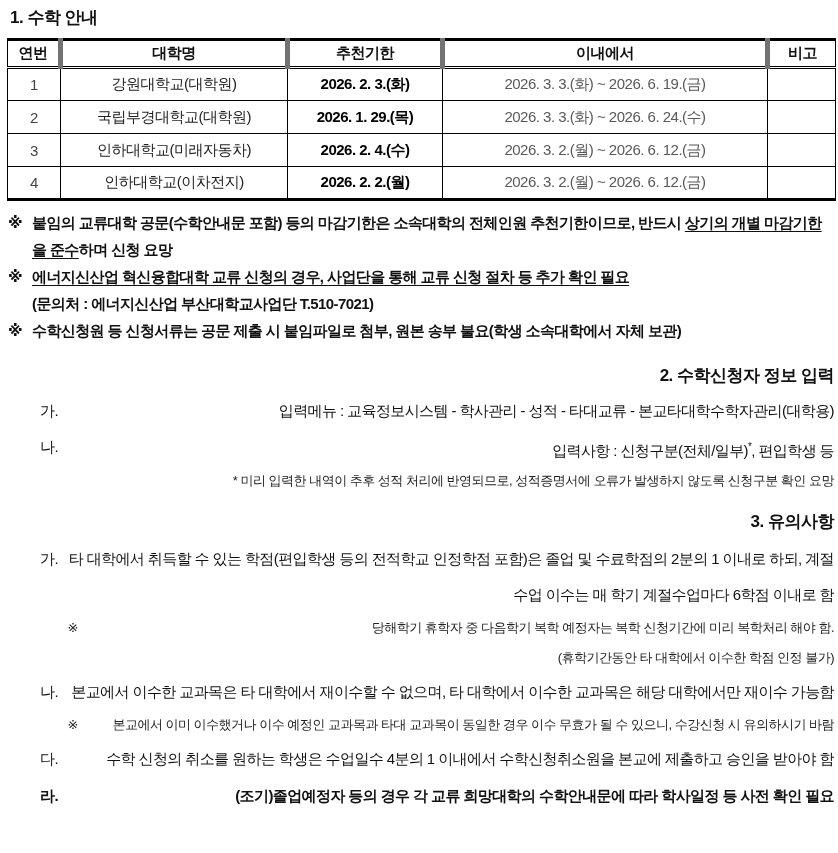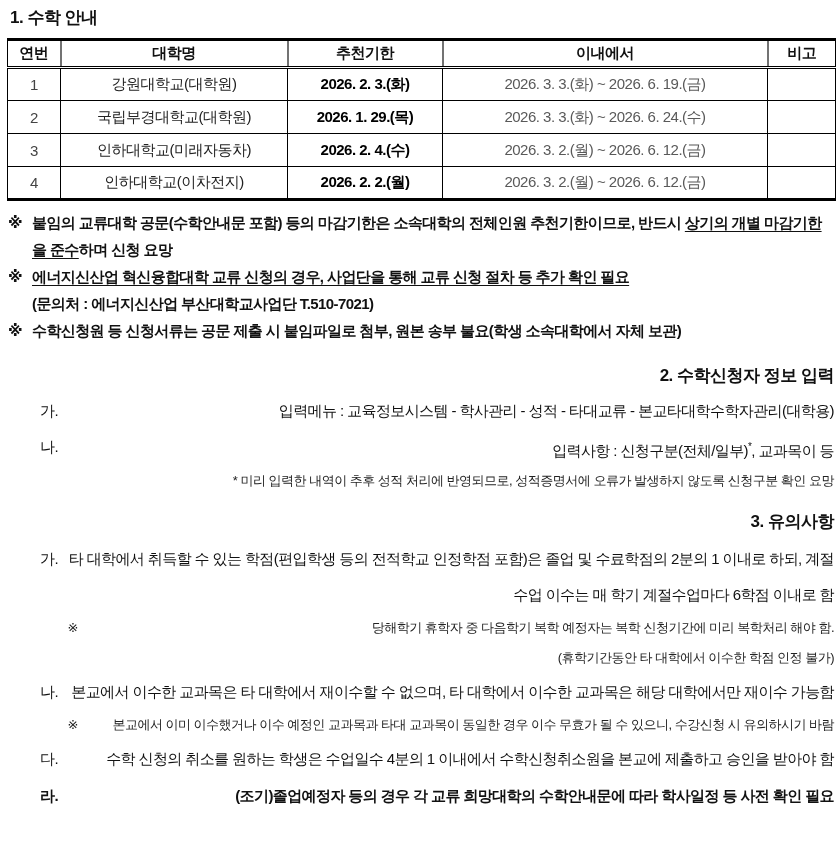--- a/index.html
+++ b/index.html
@@ -20,21 +20,21 @@
     border-top:3px solid #000; border-bottom:3px solid #000;
   }
   table.univ col.c-no   { width:53px; }
   table.univ col.c-univ { width:227px; }
   table.univ col.c-dead { width:155px; }
   table.univ col.c-per  { width:325px; }
   table.univ col.c-note { width:68px; }
   table.univ th {
     font-size:15px; font-weight:700; color:#111;
     height:28px; text-align:center;
-    border-left:1px solid #000; border-right:2px solid #737373;
+    border-left:1px solid #000; border-right:5px solid #737373;
     border-bottom:3px double #000;
     letter-spacing:-0.5px;
   }
   table.univ td {
     font-size:15px; height:33px; text-align:center;
     border:1px solid #000;
     letter-spacing:-0.5px;
   }
   table.univ th:first-child, table.univ td:first-child { border-left:1px solid #000; }
   table.univ th:last-child,  table.univ td:last-child  { border-right:1px solid #000; }
@@ -139,21 +139,21 @@
 </div>
 
 <div class="sec sec2">
   <div class="sec-title">2. 수학신청자 정보 입력</div>
   <div class="item">
     <span class="lbl">가.</span>
     <span class="txt">입력메뉴 : 교육정보시스템 - 학사관리 - 성적 - 타대교류 - 본교타대학수학자관리(대학용)</span>
   </div>
   <div class="item">
     <span class="lbl">나.</span>
-    <span class="txt"><span>입력사항 : 신청구분(전체/일부)</span><sup>*</sup><span>, 교과목이 등</span></span>
+    <span class="txt"><span>입력사항 : 신청구분(전체/일부)</span><sup>*</sup><span>, 편입학생 등</span></span>
   </div>
   <div class="subnote">* 미리 입력한 내역이 추후 성적 처리에 반영되므로, 성적증명서에 오류가 발생하지 않도록 신청구분 확인 요망</div>
 </div>
 
 <div class="sec sec3">
   <div class="sec-title">3. 유의사항</div>
 
   <div class="item" style="margin-top:8px;">
     <span class="lbl">가.</span>
     <span class="txt">타 대학에서 취득할 수 있는 학점(편입학생 등의 전적학교 인정학점 포함)은 졸업 및 수료학점의 2분의 1 이내로 하되, 계절수업 이수는 매 학기 계절수업마다 6학점 이내로 함</span>

